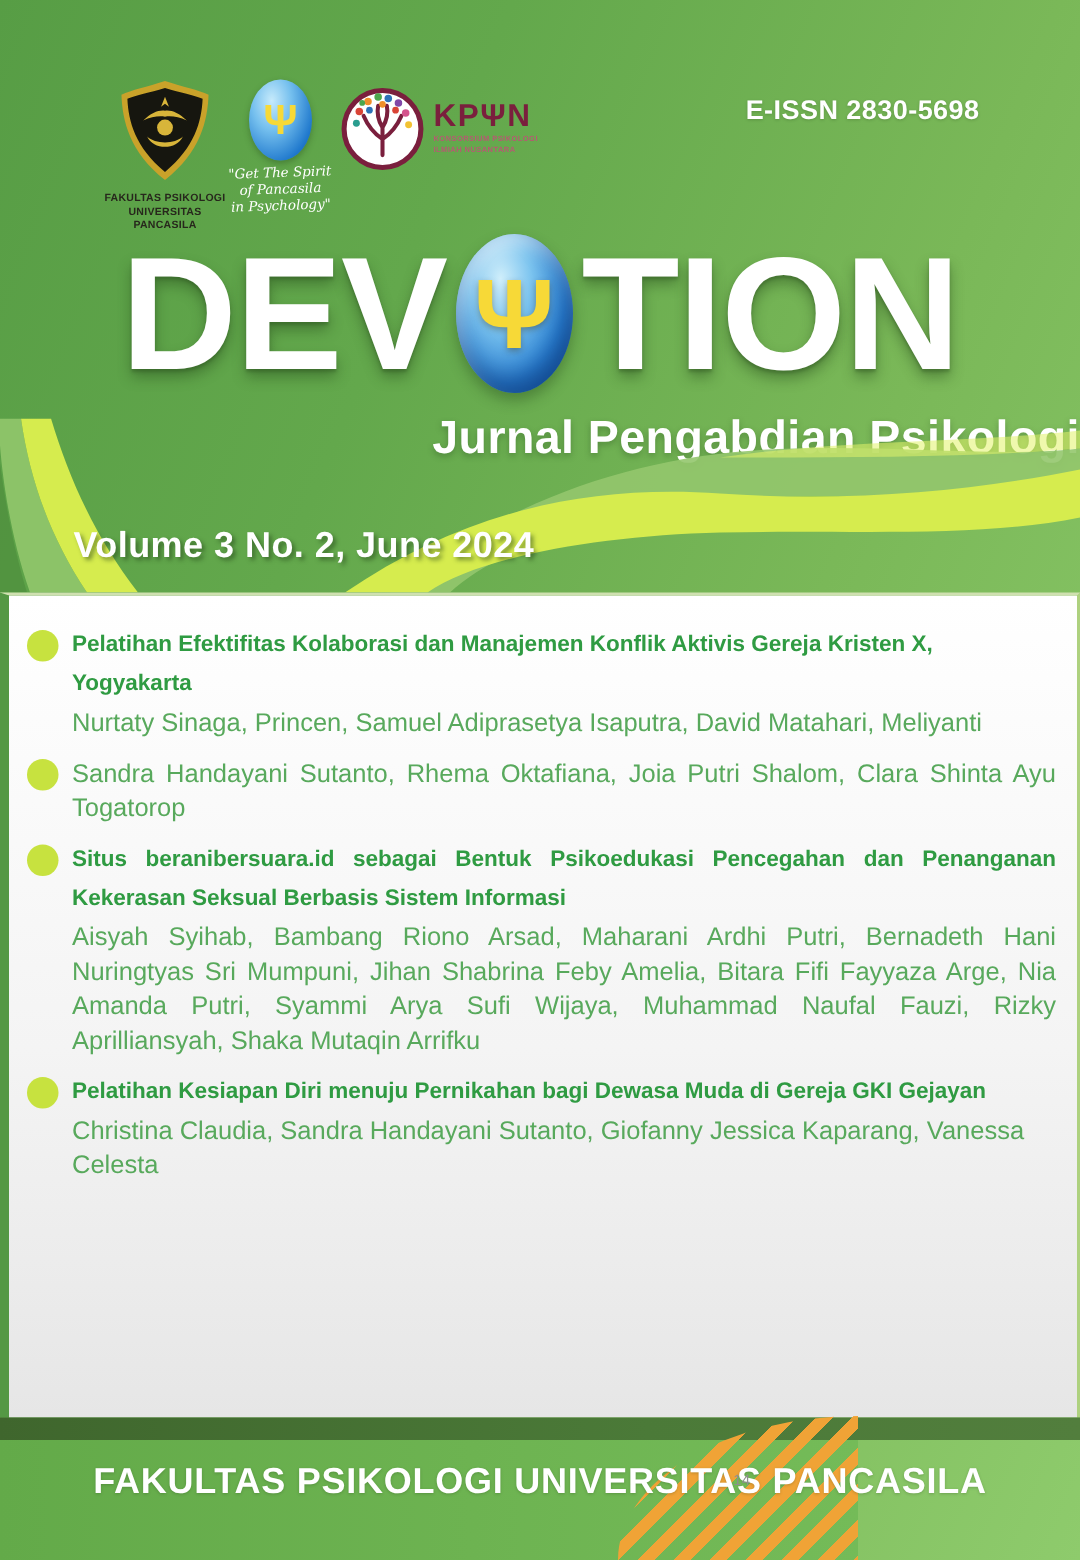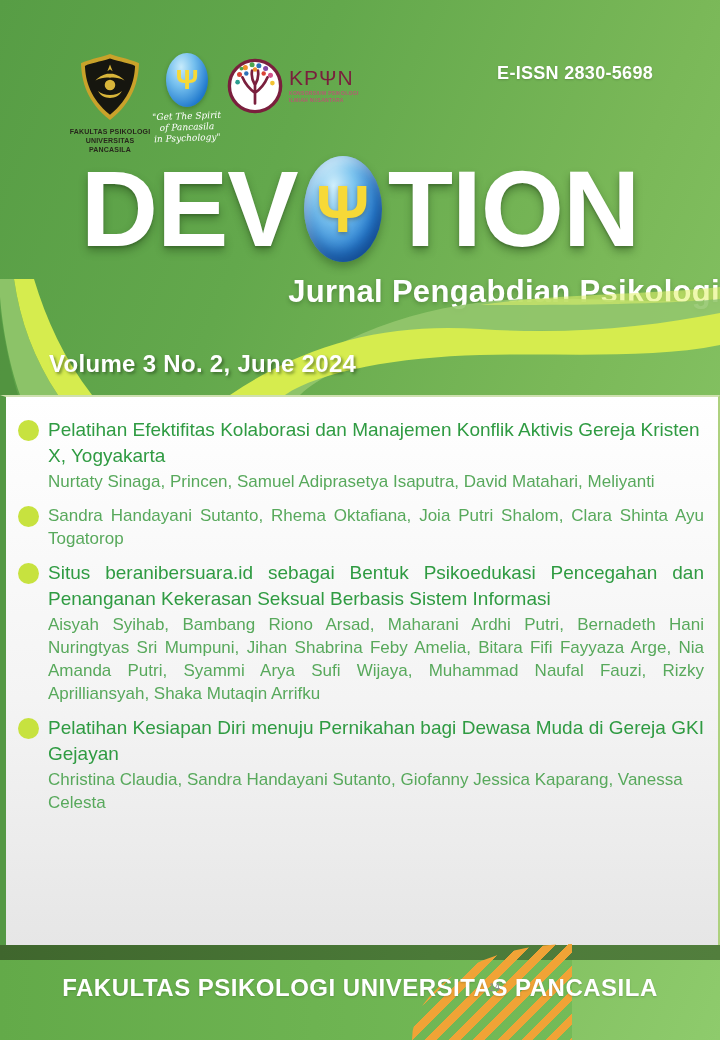--- a/index.html
+++ b/index.html
@@ -21,21 +21,21 @@
   .logo-psi{position:absolute;left:152px;top:53px;width:70px;text-align:center}
   .psi-oval-sm{width:42px;height:54px;margin:0 auto;border-radius:50%;
     background:radial-gradient(ellipse at 36% 26%,#c6eafb 0%,#74bfee 35%,#2079cd 75%,#0c4c98 100%);
     display:flex;align-items:center;justify-content:center;box-shadow:0 2px 4px rgba(30,60,20,.35)}
   .psi-oval-sm span{color:var(--psi-yellow);font-size:28px;font-weight:bold;line-height:1}
   .psi-tagline{margin-top:4px;color:#fff;font-family:"DejaVu Serif",serif;font-style:italic;
     font-size:9px;line-height:1.2;transform:rotate(-2deg)}
   .logo-kpin{position:absolute;left:226px;top:57px;display:flex;align-items:flex-start}
   .logo-kpin svg{width:58px;height:58px}
   .kpin-col{margin-left:5px;margin-top:10px}
-  .kpin-acronym{color:var(--maroon);font-size:21px;font-weight:normal;letter-spacing:1px;line-height:1}
+  .kpin-acronym{color:var(--maroon);font-size:21px;font-weight:bold;letter-spacing:1px;line-height:1}
   .kpin-caption{margin-top:2px;font-size:5px;line-height:1.3;color:#b65a72;font-weight:bold;letter-spacing:.3px}
   .eissn{position:absolute;top:63px;right:67px;color:#fff;font-size:18px;font-weight:bold;letter-spacing:.3px;
     text-shadow:0 1px 2px rgba(30,60,20,.25)}
 
   
   .masthead{position:absolute;top:146px;left:0;width:720px}
   .title-row{display:flex;justify-content:center;align-items:center;height:126px}
   .title-word{color:#fff;font-size:107px;font-weight:bold;letter-spacing:-1px;line-height:1;
     text-shadow:0 5px 9px rgba(35,70,25,.45),0 2px 2px rgba(35,70,25,.3)}
   .psi-oval-lg{width:78px;height:106px;margin:0 6px;border-radius:50%;position:relative;flex:none;
@@ -54,21 +54,21 @@
 
   
   .panel{position:absolute;left:0;top:395px;width:720px;height:550px;overflow:hidden;
     background:linear-gradient(180deg,#ffffff 0%,#f4f4f4 55%,#e6e6e6 100%);
     border-left:6px solid #549844;border-right:2px solid #aed17f;border-top:2px solid #cfe0b0;
     padding:20px 14px 0 12px}
   .article{display:flex;gap:9px;margin-top:10px}
   .article:first-of-type{margin-top:0}
   .bullet{width:21px;height:21px;border-radius:50%;background:var(--bullet);flex:none;margin-top:3px}
   .article-text{flex:1;min-width:0}
-  .article-title{color:var(--title-green);font-weight:normal;font-size:19px;line-height:26px}
+  .article-title{color:var(--title-green);font-weight:bold;font-size:15px;line-height:26px}
   .article-authors{color:var(--author-green);font-size:17px;line-height:23px;margin-top:1px}
   .article:nth-of-type(2) .article-title,.article:nth-of-type(3) .article-title,
   .article:nth-of-type(4) .article-title,.article:nth-of-type(5) .article-title{text-align:justify}
   .article:nth-of-type(2) .article-authors,.article:nth-of-type(3) .article-authors{text-align:justify}
 
   
   .strip{position:absolute;left:0;top:945px;width:720px;height:15px;
     background:linear-gradient(90deg,#3f662d 0%,var(--strip) 60%,#527e3d 100%)}
   .footer{position:absolute;left:0;top:960px;width:572px;height:80px;
     background:linear-gradient(90deg,#63aa49 0%,var(--footer-green) 55%,#74bb58 100%)}

